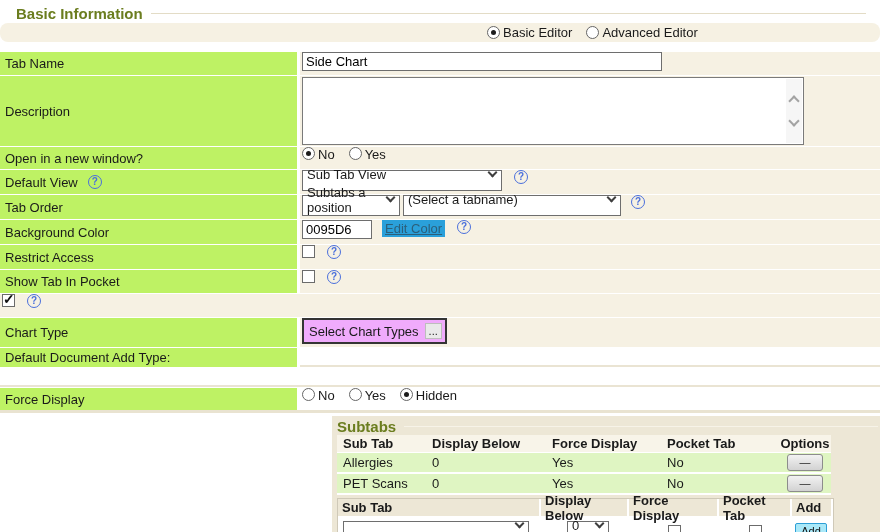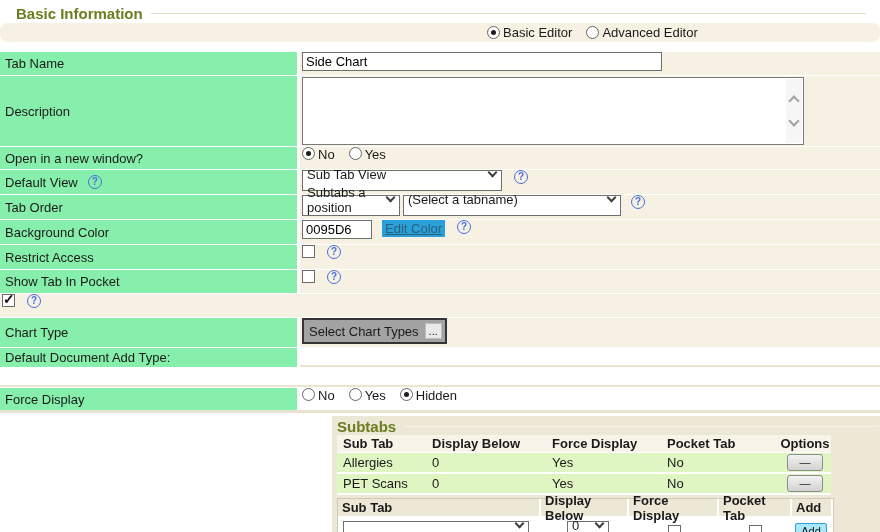--- a/index.html
+++ b/index.html
@@ -12,21 +12,21 @@
   .legend.main { height:23px; padding:3px 12px 0 4px;margin-left:12px; }
   .legend.sub { height:17px; }
   .legend.sub::after { background:#F7F3E8; }
 
   
   .editor-row { height:19px; background:#F6F1E3; margin-bottom:10px;
     display:flex; align-items:center; padding-left:487px;border-radius:8px; }
 
   
   .frow { display:flex; margin-bottom:1px; }
-  .flabel { width:300px; background:#86efac; border-right:3px solid #fff;
+  .flabel { width:300px; background:#bef264; border-right:3px solid #fff;
     display:flex; align-items:center; padding-left:5px; flex:none; }
   .fvalue { flex:1; background:#F6F1E3; display:flex; align-items:flex-start; padding-left:2px; }
   .frow.white .fvalue { background:#fff; border-bottom:2px solid #EAE4D3; }
   .h22{height:22px}.h23{height:23px}.h24{height:24px}.h29{height:29px}.h19{height:19px}.h70{height:70px}
   .bottom-strip { height:3px; background:#E9E3D1; }
 
   
   .txt { border:1px solid #6E6E6E; height:19px; font-size:13px; padding:0 3px;
     font-family:"Liberation Sans", sans-serif; background:#fff; }
   .radio { width:13px; height:13px; border:1px solid #666; border-radius:50%;
@@ -48,21 +48,21 @@
   .fake-textarea { position:relative; width:502px; height:68px; border:1px solid #7A7A7A;
     background:#fff; margin-top:1px; }
   .sbar { position:absolute; right:1px; top:1px; bottom:1px; width:16px; background:#F6F6F6;
     display:flex; flex-direction:column; align-items:center; justify-content:center; gap:12px; }
   .chevup { width:8px; height:8px; border-left:2px solid #A3A3A3; border-top:2px solid #A3A3A3;
     transform:rotate(45deg); }
   .chevdn { width:8px; height:8px; border-right:2px solid #A3A3A3; border-bottom:2px solid #A3A3A3;
     transform:rotate(45deg); }
   .edit-color { background:#2AA0DA; color:#2C5F7A; text-decoration:underline; padding:1px 3px;
     cursor:pointer; }
-  .btn-chart { display:inline-flex; align-items:center; background:#a3a3a3; border:2px solid #343434;
+  .btn-chart { display:inline-flex; align-items:center; background:#f0abfc; border:2px solid #343434;
     height:26px; padding:0 3px 0 5px; }
   .btn-chart .dots { margin-left:6px; background:#E9E9E9; border:1px solid #BDBDBD; padding:0 3px;
     font-size:11px; line-height:14px; }
 
   
   .subtabs { margin-left:332px; margin-top:3px; width:548px; height:134px;
     background:#EDE7D6; padding:2px 0 0 5px; }
   .t1 { width:494px; }
   .t1row { display:flex; }
   .t1row.head { background:#F8F4E9; height:18px; font-weight:bold; border-bottom:1px solid #fff; }

